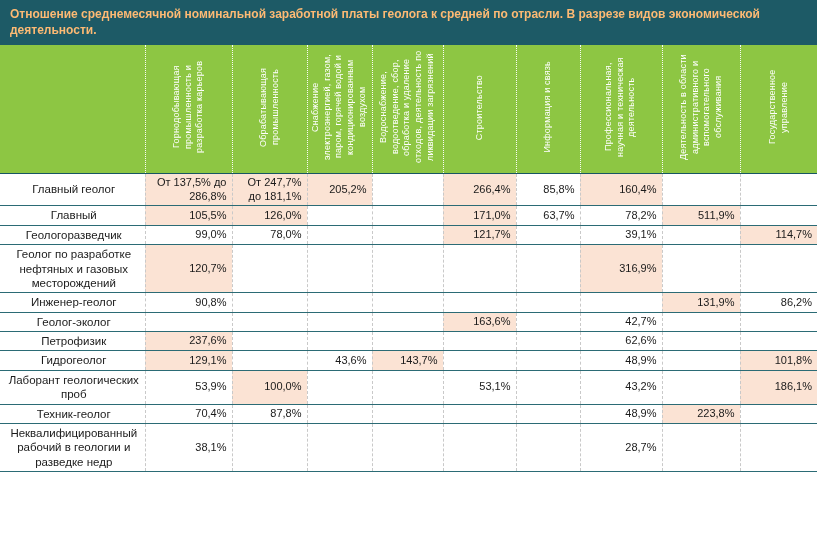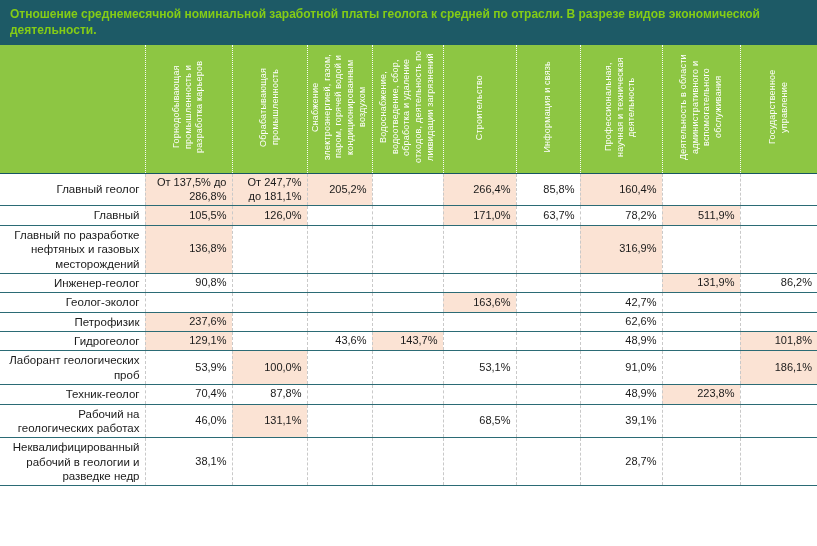--- a/index.html
+++ b/index.html
@@ -7,21 +7,21 @@
     width: 817px;
     font-family: "Liberation Sans", sans-serif;
     background: #ffffff;
     color: #1a1a1a;
   }
   .page { width: 817px; }
 
   
   .title-bar {
     background: #1d5a66;
-    color: #84cc16;
+    color: #fdba74;
     padding: 6px 10px 7px 10px;
     font-size: 12px;
     font-weight: bold;
     line-height: 1.35;
   }
 
   
   table { border-collapse: collapse; table-layout: fixed; width: 817px; }
   thead th {
     background: #8dc643;
@@ -47,21 +47,21 @@
     border-bottom: 1px solid #2b6b75;
     border-left: 1px dashed #c9c9c9;
     font-size: 11px;
     padding: 2px 5px 2px 2px;
     text-align: right;
     vertical-align: middle;
     line-height: 1.25;
   }
   tbody td.label {
     border-left: none;
-    text-align: right;
+    text-align: center;
     padding-left: 8px;
     font-size: 11.5px;
   }
   tbody td[data-hl="1"] { background: #fbe3d4; }
 </style>
 </head>
 <body>
 
 <div class="page">
 
@@ -115,22 +115,34 @@
     <td class="val" data-hl="1">126,0%</td>
     <td class="val" data-hl="0"></td>
     <td class="val" data-hl="0"></td>
     <td class="val" data-hl="1">171,0%</td>
     <td class="val" data-hl="0">63,7%</td>
     <td class="val" data-hl="0">78,2%</td>
     <td class="val" data-hl="1">511,9%</td>
     <td class="val" data-hl="0"></td>
   </tr>
         <tr>
-    <td class="label">Главный по разработке нефтяных и газовых месторождений</td>
-    <td class="val" data-hl="1">136,8%</td>
+    <td class="label">Геологоразведчик</td>
+    <td class="val" data-hl="0">99,0%</td>
+    <td class="val" data-hl="0">78,0%</td>
+    <td class="val" data-hl="0"></td>
+    <td class="val" data-hl="0"></td>
+    <td class="val" data-hl="1">121,7%</td>
+    <td class="val" data-hl="0"></td>
+    <td class="val" data-hl="0">39,1%</td>
+    <td class="val" data-hl="0"></td>
+    <td class="val" data-hl="1">114,7%</td>
+  </tr>
+        <tr>
+    <td class="label">Геолог по разработке нефтяных и газовых месторождений</td>
+    <td class="val" data-hl="1">120,7%</td>
     <td class="val" data-hl="0"></td>
     <td class="val" data-hl="0"></td>
     <td class="val" data-hl="0"></td>
     <td class="val" data-hl="0"></td>
     <td class="val" data-hl="0"></td>
     <td class="val" data-hl="1">316,9%</td>
     <td class="val" data-hl="0"></td>
     <td class="val" data-hl="0"></td>
   </tr>
         <tr>
@@ -182,49 +194,37 @@
     <td class="val" data-hl="1">101,8%</td>
   </tr>
         <tr>
     <td class="label">Лаборант геологических проб</td>
     <td class="val" data-hl="0">53,9%</td>
     <td class="val" data-hl="1">100,0%</td>
     <td class="val" data-hl="0"></td>
     <td class="val" data-hl="0"></td>
     <td class="val" data-hl="0">53,1%</td>
     <td class="val" data-hl="0"></td>
-    <td class="val" data-hl="0">91,0%</td>
+    <td class="val" data-hl="0">43,2%</td>
     <td class="val" data-hl="0"></td>
     <td class="val" data-hl="1">186,1%</td>
   </tr>
         <tr>
     <td class="label">Техник-геолог</td>
     <td class="val" data-hl="0">70,4%</td>
     <td class="val" data-hl="0">87,8%</td>
     <td class="val" data-hl="0"></td>
     <td class="val" data-hl="0"></td>
     <td class="val" data-hl="0"></td>
     <td class="val" data-hl="0"></td>
     <td class="val" data-hl="0">48,9%</td>
     <td class="val" data-hl="1">223,8%</td>
     <td class="val" data-hl="0"></td>
   </tr>
         <tr>
-    <td class="label">Рабочий на геологических работах</td>
-    <td class="val" data-hl="0">46,0%</td>
-    <td class="val" data-hl="1">131,1%</td>
-    <td class="val" data-hl="0"></td>
-    <td class="val" data-hl="0"></td>
-    <td class="val" data-hl="0">68,5%</td>
-    <td class="val" data-hl="0"></td>
-    <td class="val" data-hl="0">39,1%</td>
-    <td class="val" data-hl="0"></td>
-    <td class="val" data-hl="0"></td>
-  </tr>
-        <tr>
     <td class="label">Неквалифицированный рабочий в геологии и разведке недр</td>
     <td class="val" data-hl="0">38,1%</td>
     <td class="val" data-hl="0"></td>
     <td class="val" data-hl="0"></td>
     <td class="val" data-hl="0"></td>
     <td class="val" data-hl="0"></td>
     <td class="val" data-hl="0"></td>
     <td class="val" data-hl="0">28,7%</td>
     <td class="val" data-hl="0"></td>
     <td class="val" data-hl="0"></td>

